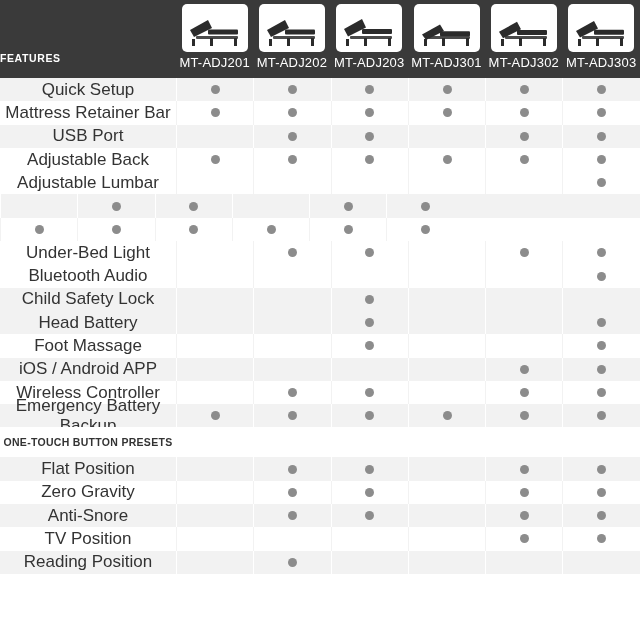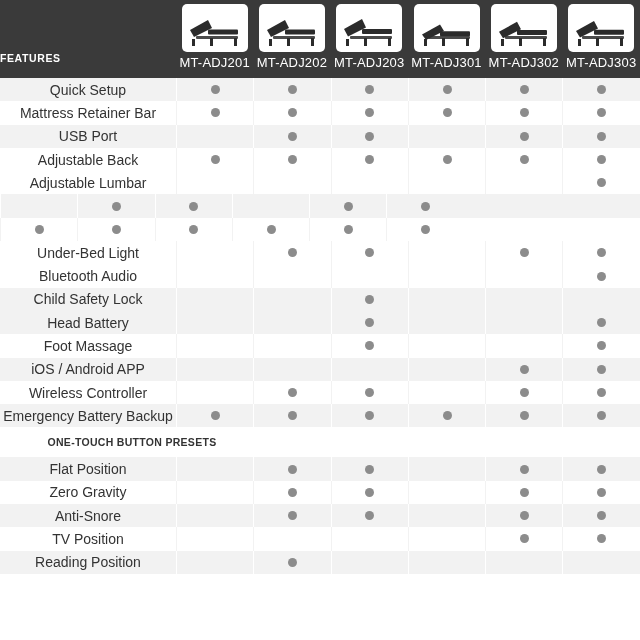--- a/index.html
+++ b/index.html
@@ -68,21 +68,21 @@
     height: 23.3px;
     align-items: stretch;
   }
   .row.alt { background: #f2f2f2; }
   .row.white { background: #ffffff; }
   .row-label {
     width: 176px;
     display: flex;
     align-items: center;
     justify-content: center;
-    font-size: 14px;
+    font-size: 17px;
     color: #333333;
     text-align: center;
   }
   .cell {
     width: 77.3px;
     display: flex;
     align-items: center;
     justify-content: center;
     border-left: 1px solid #ffffff;
   }
@@ -91,21 +91,20 @@
     width: 9px; height: 9px;
     border-radius: 50%;
     background: #8c8c8c;
   }
   
   .section-row {
     display: flex;
     height: 30px;
     background: #ffffff;
     align-items: center;
-    margin-left: 44px;
   }
   .section-row .section-label {
     width: 176px;
     display: flex;
     align-items: center;
     justify-content: center;
     font-size: 10.5px;
     font-weight: bold;
     color: #333333;
     letter-spacing: 0.3px;

